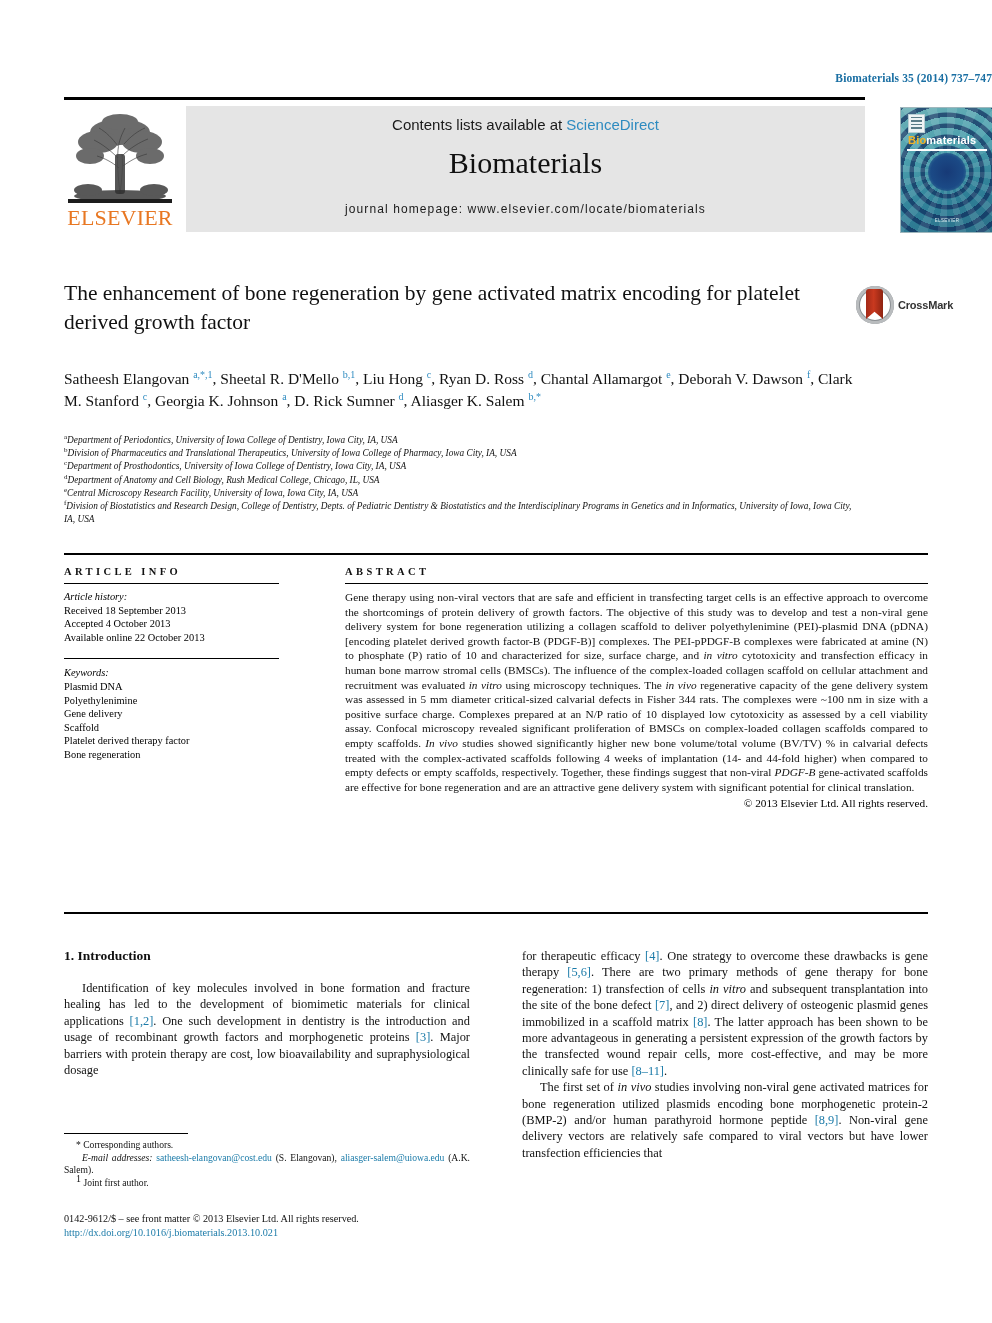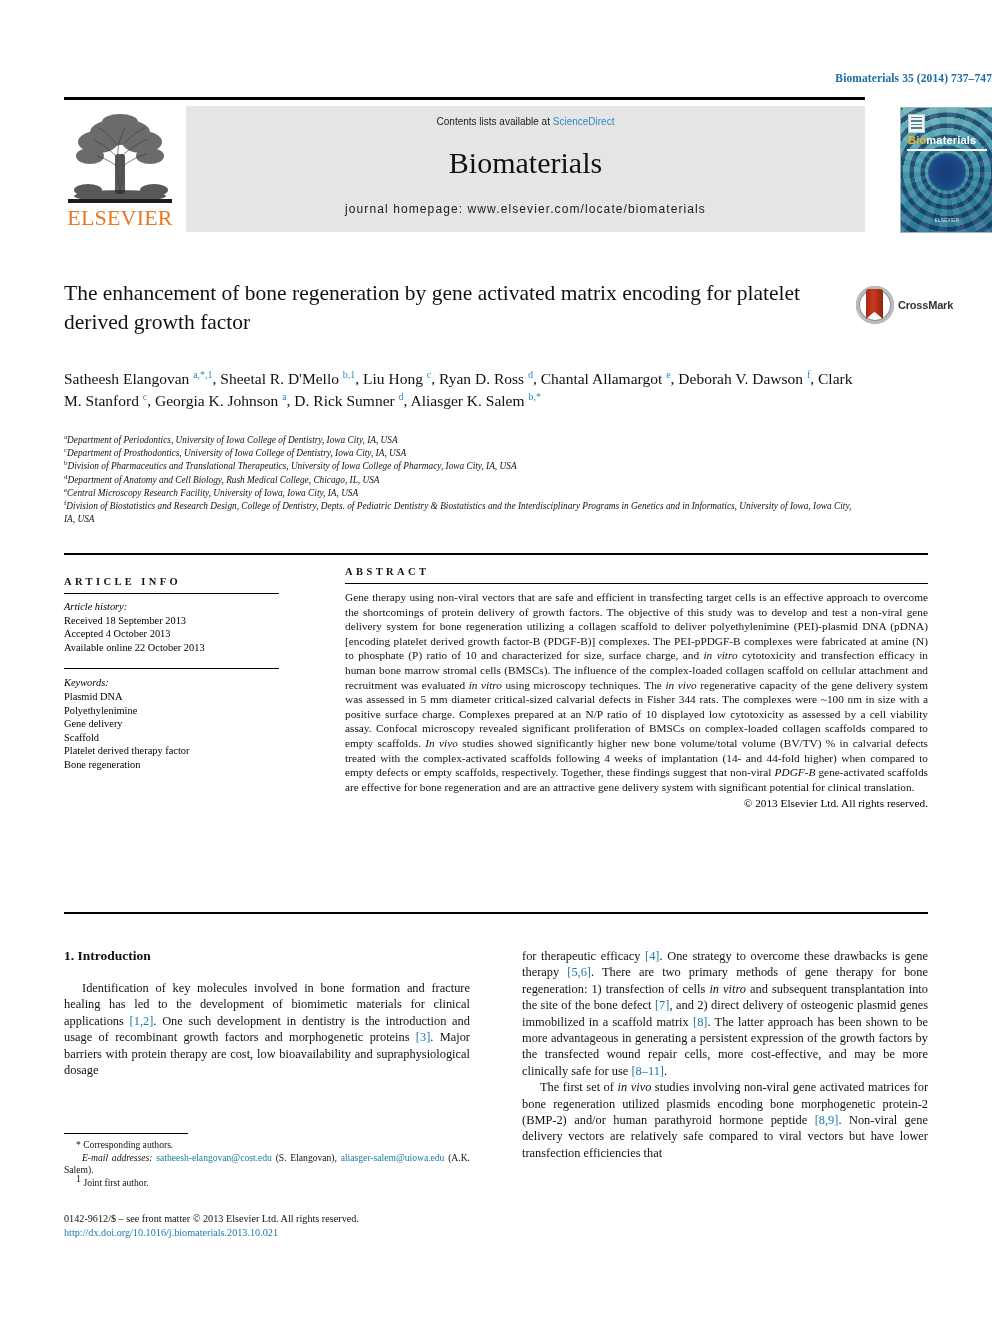--- a/index.html
+++ b/index.html
@@ -74,21 +74,21 @@
     width: 679px;
     height: 126px;
     background: #e5e5e5;
   }
   .contents-line {
     position: absolute;
     left: 0; top: 10px;
     width: 679px;
     text-align: center;
     font-family: "Liberation Sans", sans-serif;
-    font-size: 10px;
+    font-size: 15px;
     color: #1a1a1a;
   }
   .contents-line .sd {
     color: #2e8bc0;
   }
   .journal-name {
     position: absolute;
     left: 0; top: 40px;
     width: 679px;
     text-align: center;
@@ -263,21 +263,20 @@
   .colrule-top {
     position: absolute;
     left: 64px; top: 553px;
     width: 864px; height: 1.6px;
     background: #000;
   }
   .info-col {
     position: absolute;
     left: 64px; top: 566px;
     width: 215px;
-    margin-top: 10px;
   }
   .abs-col {
     position: absolute;
     left: 345px; top: 566px;
     width: 583px;
   }
   .sec-head {
     font-family: "Liberation Serif", serif;
     font-size: 10.5px;
     font-weight: bold;
@@ -449,22 +448,22 @@
       <div class="cm-inner"></div>
       <div class="cm-book"></div>
     </div>
     <div class="cm-text">CrossMark</div>
   </div>
 
   <div class="authors">Satheesh Elangovan <sup>a,*,1</sup>, Sheetal R. D'Mello <sup>b,1</sup>, Liu Hong <sup>c</sup>, Ryan D. Ross <sup>d</sup>, Chantal Allamargot <sup>e</sup>, Deborah V. Dawson <sup>f</sup>, Clark M. Stanford <sup>c</sup>, Georgia K. Johnson <sup>a</sup>, D. Rick Sumner <sup>d</sup>, Aliasger K. Salem <sup>b,*</sup></div>
 
   <div class="affils">
       <div><span class="mark">a</span><span>Department of Periodontics, University of Iowa College of Dentistry, Iowa City, IA, USA</span></div>
+      <div><span class="mark">b</span><span>Division of Pharmaceutics and Translational Therapeutics, University of Iowa College of Pharmacy, Iowa City, IA, USA</span></div>
       <div><span class="mark">c</span><span>Department of Prosthodontics, University of Iowa College of Dentistry, Iowa City, IA, USA</span></div>
-      <div><span class="mark">b</span><span>Division of Pharmaceutics and Translational Therapeutics, University of Iowa College of Pharmacy, Iowa City, IA, USA</span></div>
       <div><span class="mark">d</span><span>Department of Anatomy and Cell Biology, Rush Medical College, Chicago, IL, USA</span></div>
       <div><span class="mark">e</span><span>Central Microscopy Research Facility, University of Iowa, Iowa City, IA, USA</span></div>
       <div><span class="mark">f</span><span>Division of Biostatistics and Research Design, College of Dentistry, Depts. of Pediatric Dentistry &amp; Biostatistics and the Interdisciplinary Programs in Genetics and in Informatics, University of Iowa, Iowa City, IA, USA</span></div>
     </div>
 
   <div class="colrule-top"></div>
 
   <div class="info-col">
     <div class="sec-head">ARTICLE INFO</div>
     <div class="thinrule"></div>

